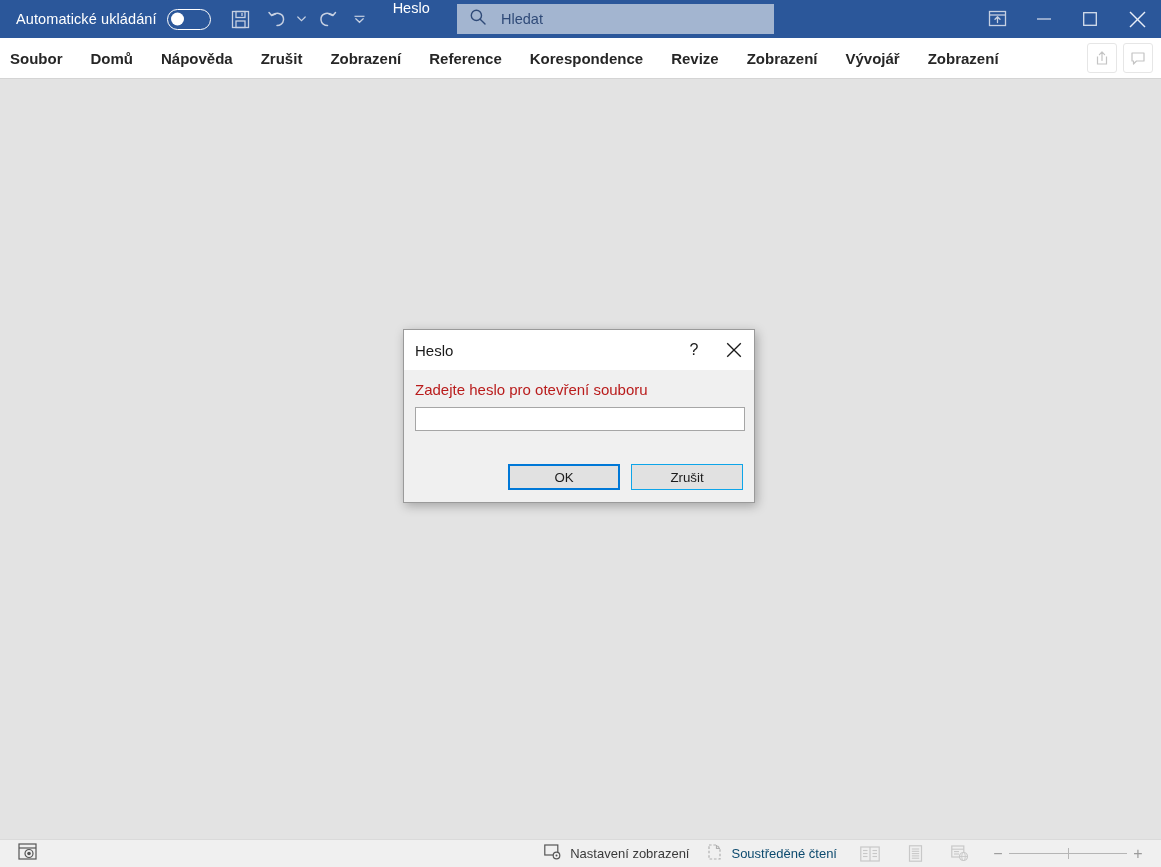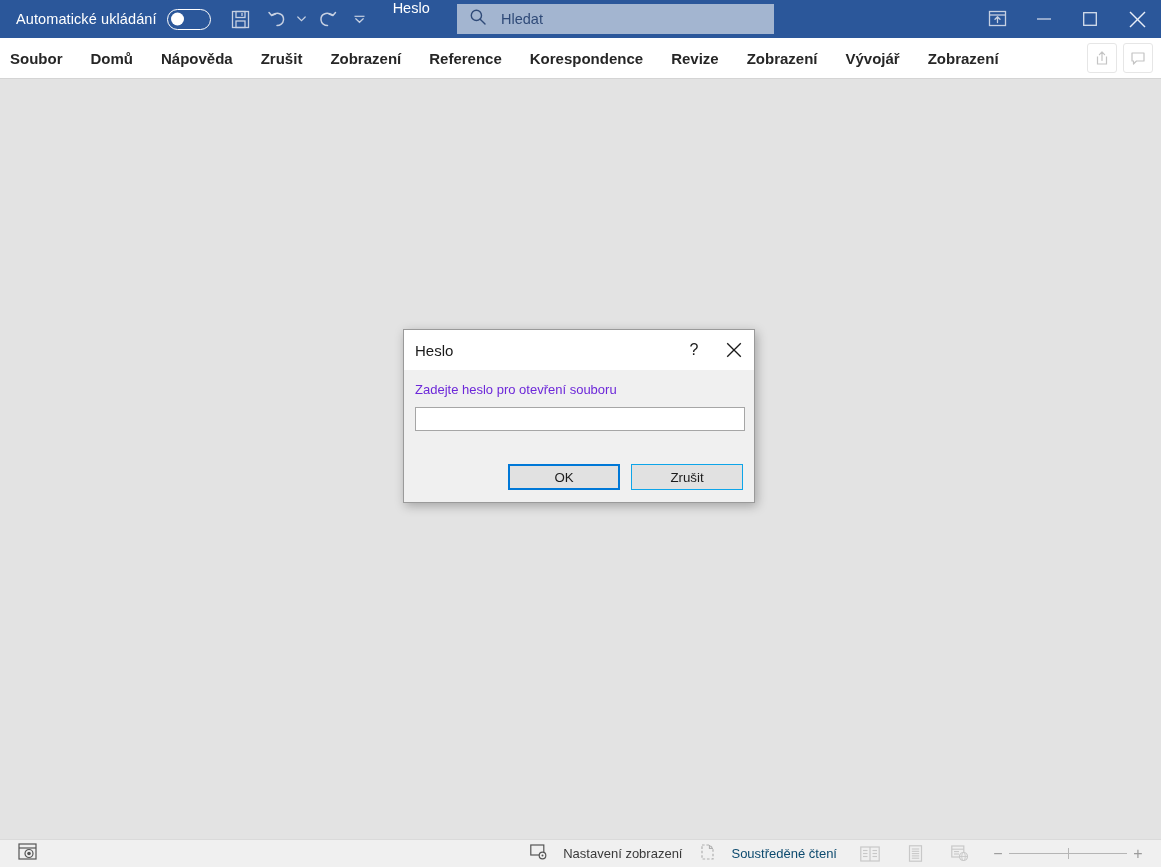--- a/index.html
+++ b/index.html
@@ -173,21 +173,21 @@
   .sb-right {
     position: absolute;
     right: 0;
     display: flex;
     align-items: center;
     height: 28px;
   }
   .sb-item {
     display: flex;
     align-items: center;
-    gap: 16px;
+    gap: 9px;
     font-size: 13px;
     color: #3a3a3a;
     padding: 0 9px;
     height: 28px;
   }
   .sb-item.dim { color: #0c4a6e; }
   .sb-viewicon { padding: 0 14px; display:flex; align-items:center; height:28px;}
 
   .zoom-ctrl {
     display: flex;
@@ -259,22 +259,22 @@
     font-size: 16px;
     color: #1a1a1a;
   }
   .dlg-body {
     background: #f0f0f0;
     height: 132px;
     padding: 10px 11px 0 11px;
     position: relative;
   }
   .dlg-text {
-    font-size: 13px;
-    color: #6d28d9;
+    font-size: 15px;
+    color: #b91c1c;
     line-height: 19px;
   }
   .dlg-input {
     margin-top: 8px;
     width: 330px;
     height: 24px;
     background: #ffffff;
     border: 1px solid #a6a6a6;
     outline: none;
     font-family: "Liberation Sans", sans-serif;

